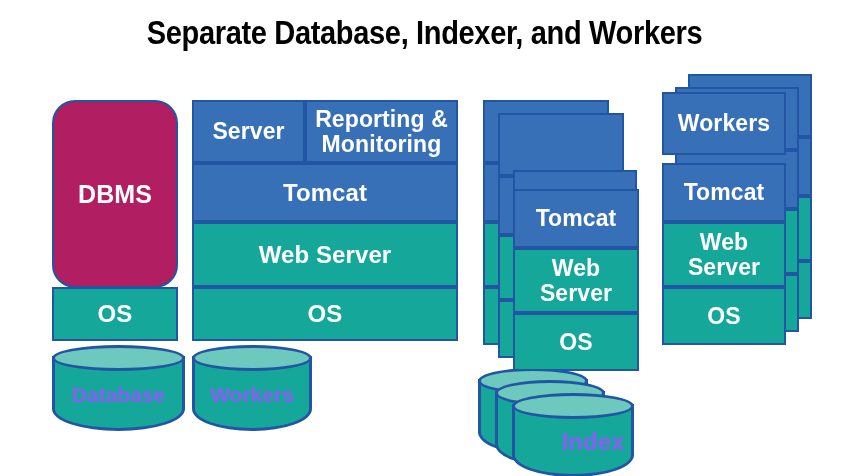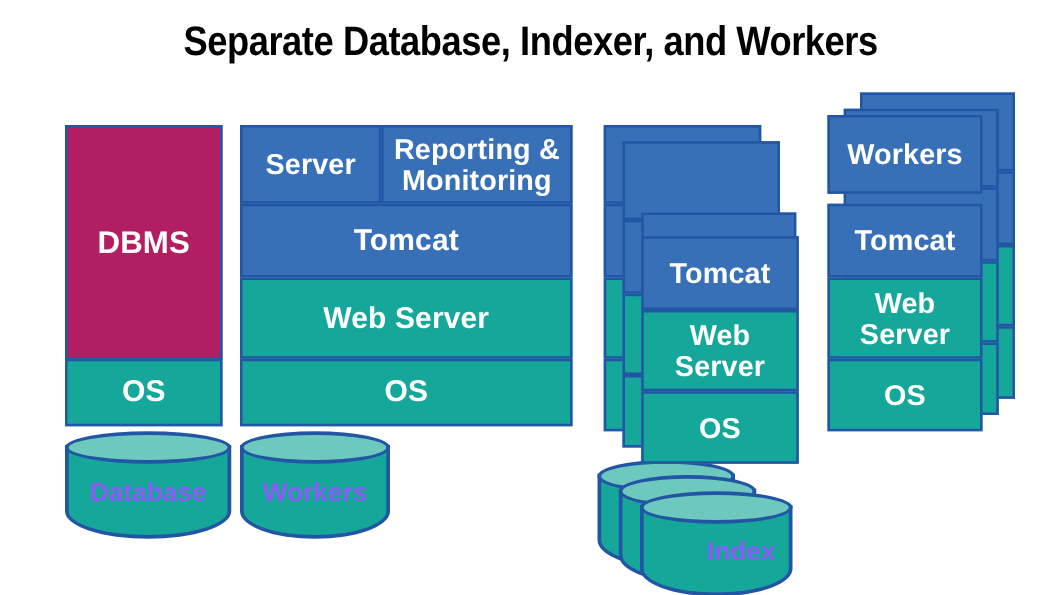--- a/index.html
+++ b/index.html
@@ -33,21 +33,21 @@
     align-items:center;
     justify-content:center;
     text-align:center;
     color:#ffffff;
     font-weight:bold;
     line-height:1.05;
     letter-spacing:0.1px;
   }
   .blue{background:var(--blue);}
   .teal{background:var(--teal);}
-  .crimson{background:var(--crimson);}
+  .crimson{background:var(--crimson);border-radius:23px;}
 
   
   .cyl{position:absolute;}
   .cyl .body{
     position:absolute;left:0;right:0;bottom:0;top:11px;
     box-sizing:border-box;
     background:var(--teal);
     border:3px solid var(--stroke);
     border-radius:0 0 50% 50% / 0 0 22px 22px;
   }
@@ -134,21 +134,21 @@
     <div>
       <div class="row blue" style="left:513px;top:126px;width:124px;height:63px;font-size:24px;margin-top:44px;">HAI</div>
       <div class="row blue" style="left:513px;top:189px;width:126px;height:59px;font-size:23px;">Tomcat</div>
       <div class="row teal" style="left:513px;top:248px;width:126px;height:65px;font-size:23px;">Web Server</div>
       <div class="row teal" style="left:513px;top:313px;width:126px;height:58px;font-size:23px;">OS</div>
     </div>
 
     <div class="cyl" style="left:512px;top:393px;width:122px;height:84px;">
       <div class="body"></div>
       <div class="top"></div>
-      <div class="label" style="font-size:21px;padding-left:40px;">Index</div>
+      <div class="label" style="font-size:24px;padding-left:40px;">Index</div>
     </div>
   </div>
 
   <div>
 
     <div>
       <div class="row blue" style="left:688px;top:74px;width:124px;height:63px;"></div>
       <div class="row blue" style="left:688px;top:137px;width:124px;height:59px;"></div>
       <div class="row teal" style="left:688px;top:196px;width:124px;height:65px;"></div>
       <div class="row teal" style="left:688px;top:261px;width:124px;height:58px;"></div>

